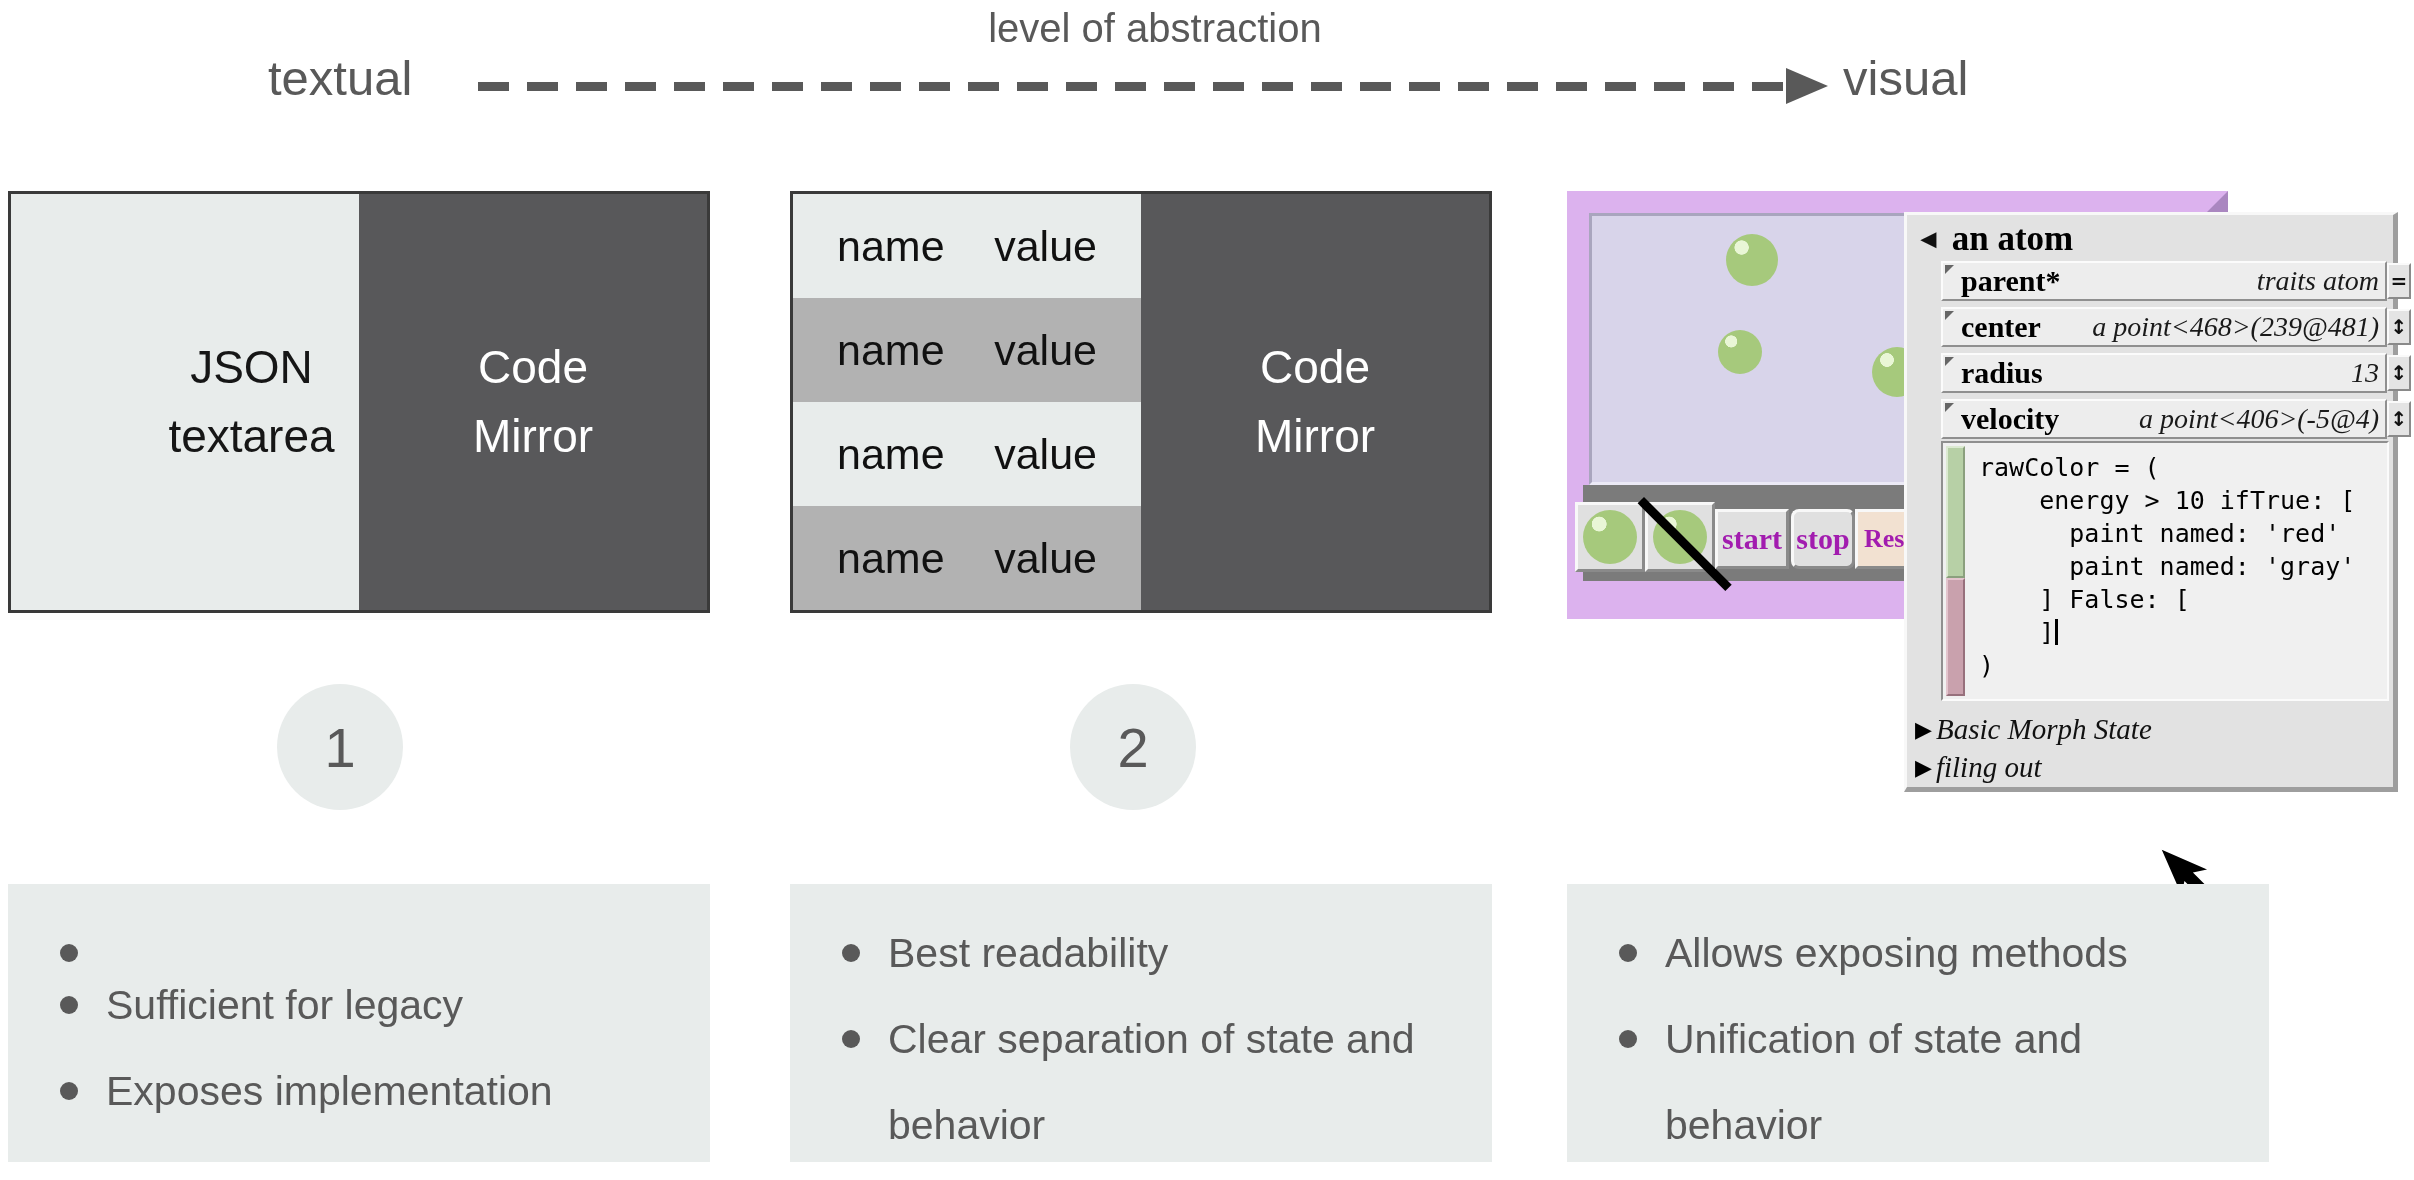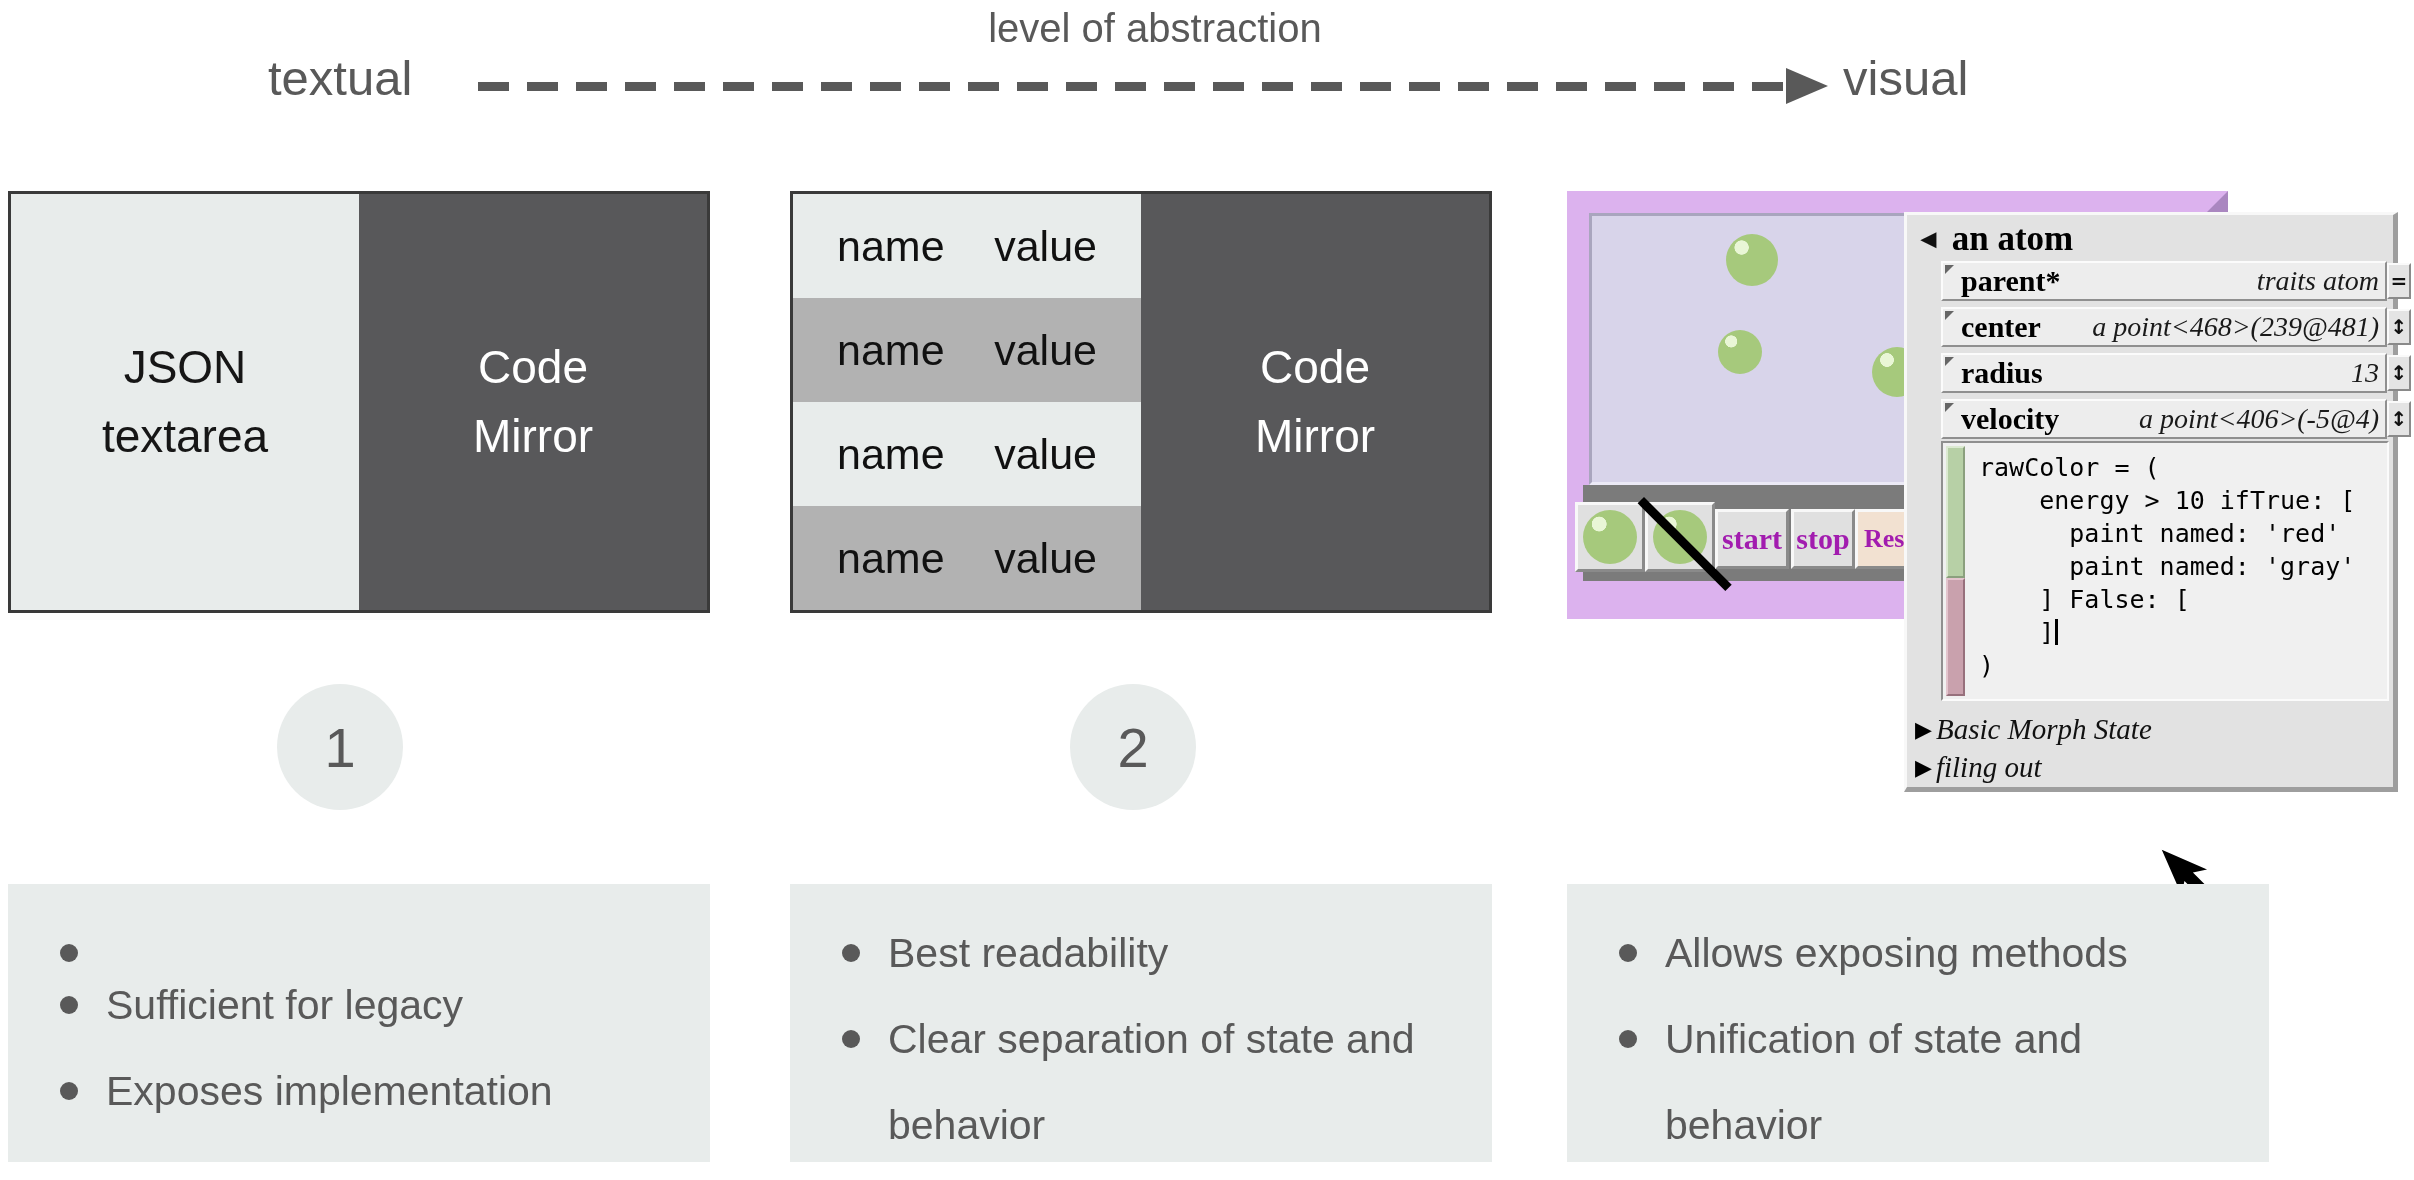--- a/index.html
+++ b/index.html
@@ -18,21 +18,21 @@
               border-left:42px solid #595959;border-top:18px solid transparent;
               border-bottom:18px solid transparent;}
 
   
   .opt-box{position:absolute;top:191px;height:422px;width:702px;border:3px solid #3a3a3a;
            display:flex;box-sizing:border-box;}
   #box1{left:8px;}
   #box2{left:790px;}
   .box-half{width:50%;display:flex;align-items:center;justify-content:center;
             text-align:center;font-size:46px;line-height:1.5;}
-  .half-light{background:#e8eceb;color:#161616;}
+  .half-light{background:#e8eceb;color:#161616;justify-content:flex-end;}
   .half-dark{background:#58585a;color:#ffffff;}
   .half-text{max-width:215px;}
   .table-half{width:50%;display:flex;flex-direction:column;}
   .trow{flex:1;display:flex;align-items:center;justify-content:space-between;
         padding:0 44px;font-size:43px;color:#111;}
   .trow-light{background:#e8eceb;}
   .trow-gray{background:#b2b2b2;}
 
   
   #sim-window{position:absolute;left:1567px;top:191px;width:661px;height:428px;
@@ -52,21 +52,21 @@
            border-color:#f8f8f8 #8a8a8a #8a8a8a #f8f8f8;box-sizing:border-box;}
   #btn-atom-add{left:8px;top:311px;width:70px;height:70px;}
   #btn-atom-remove{left:78px;top:311px;width:70px;height:70px;}
   .btn-atom-glyph{width:54px;height:54px;margin:5px;border-radius:50%;
         background:radial-gradient(circle at 30% 26%,#e9f6d6 0 13%,#a6c97c 14%);}
   #remove-slash{position:absolute;left:-4px;top:-8px;width:124px;height:9px;background:#000;
                 transform:rotate(45deg);transform-origin:left top;}
   .txtbtn{display:flex;align-items:center;justify-content:center;
           font-family:"Liberation Serif",serif;font-weight:bold;font-size:30px;color:#a21caf;}
   #btn-start{left:148px;top:318px;width:74px;height:60px;}
-  #btn-stop{left:224px;top:318px;width:64px;height:60px;}
+  #btn-stop{left:224px;top:318px;width:64px;height:60px;border-radius:8px;}
   #btn-resize{left:288px;top:318px;width:96px;height:60px;background:#f2e1d1;
               justify-content:flex-start;padding-left:6px;font-size:26px;}
 
   
   #inspector{position:absolute;left:1904px;top:212px;width:494px;height:580px;
              background:#e2e2e2;box-sizing:border-box;
              border:3px solid #f8f8f8;border-right:5px solid #9e9e9e;border-bottom:5px solid #9e9e9e;}
   .insp-title{position:absolute;left:8px;top:4px;display:flex;align-items:center;
               font-family:"Liberation Serif",serif;font-weight:bold;font-size:35px;color:#000;}
   .flag-icon{font-size:27px;margin-right:10px;color:#111;}

